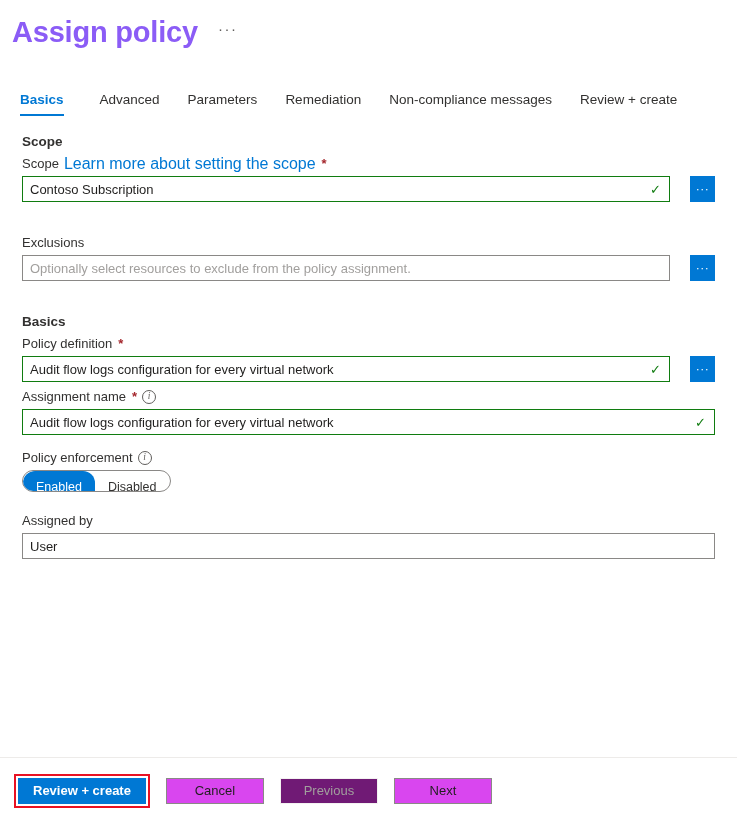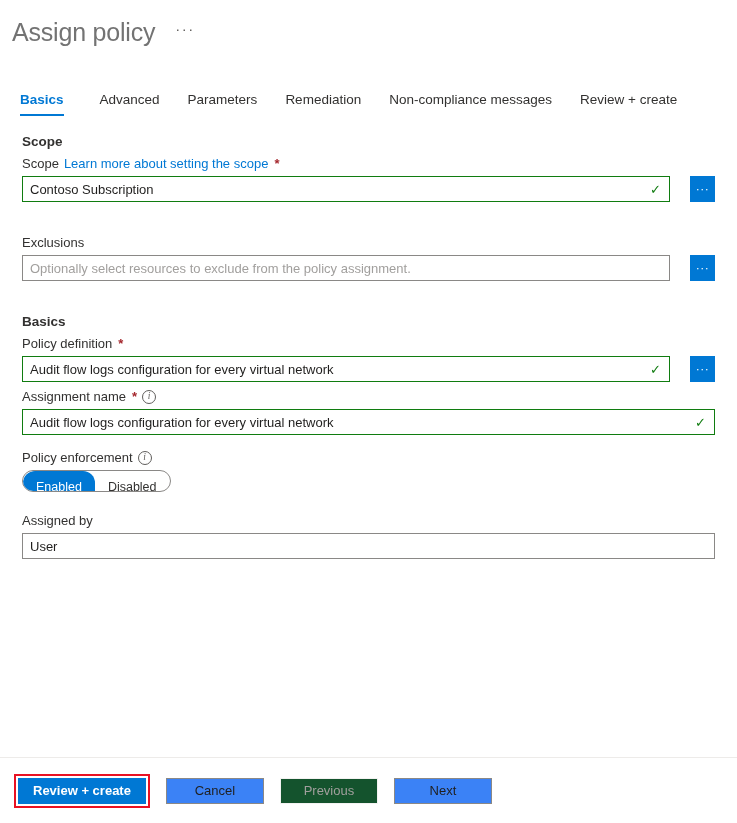--- a/index.html
+++ b/index.html
@@ -23,24 +23,24 @@
 
   
   .header {
     display: flex;
     align-items: center;
     gap: 14px;
     padding: 12px 0 0 12px;
     height: 52px;
   }
   .page-title {
-    font-size: 25px;
-    font-weight: 400;
+    font-size: 29px;
+    font-weight: 700;
     letter-spacing: -0.2px;
-    color: #737373;
+    color: #8b5cf6;
     line-height: 32px;
   }
   .ellipsis-btn {
     font-size: 15px;
     color: #605e5c;
     letter-spacing: 1.5px;
     line-height: 12px;
     padding: 4px 6px 10px 6px;
     cursor: pointer;
     user-select: none;
@@ -97,21 +97,21 @@
     display: flex;
     align-items: center;
     gap: 5px;
     line-height: 17px;
   }
   .req { color: #a4262c; font-weight: 700; margin-left: 1px; }
   .link {
     color: #0078d4;
     text-decoration: none;
     cursor: pointer;
-    font-size: 13px;
+    font-size: 16px;
   }
   .info-icon {
     display: inline-flex;
     align-items: center;
     justify-content: center;
     width: 14px;
     height: 14px;
     border: 1px solid #605e5c;
     border-radius: 50%;
     font-size: 9.5px;
@@ -210,36 +210,36 @@
     align-items: center;
     gap: 16px;
     padding-left: 14px;
     background: #ffffff;
   }
   .btn {
     height: 26px;
     min-width: 98px;
     font-size: 13px;
     border: 1px solid #8a8886;
-    background: #3b82f6;
+    background: #d946ef;
     color: #201f1e;
     cursor: pointer;
     padding: 0 14px;
     font-family: "Liberation Sans", sans-serif;
   }
   .btn.primary {
     background: #0078d4;
     border-color: #0078d4;
     color: #ffffff;
     font-weight: 600;
     min-width: 124px;
   }
   .btn.disabled {
     color: #a19f9d;
-    background: #14532d;
+    background: #701a75;
     border-color: #f3f2f1;
     cursor: default;
     text-align: center;
   }
   .focus-ring {
     border: 2px solid #e81123;
     padding: 2px;
     display: inline-block;
     line-height: 0;
   }

